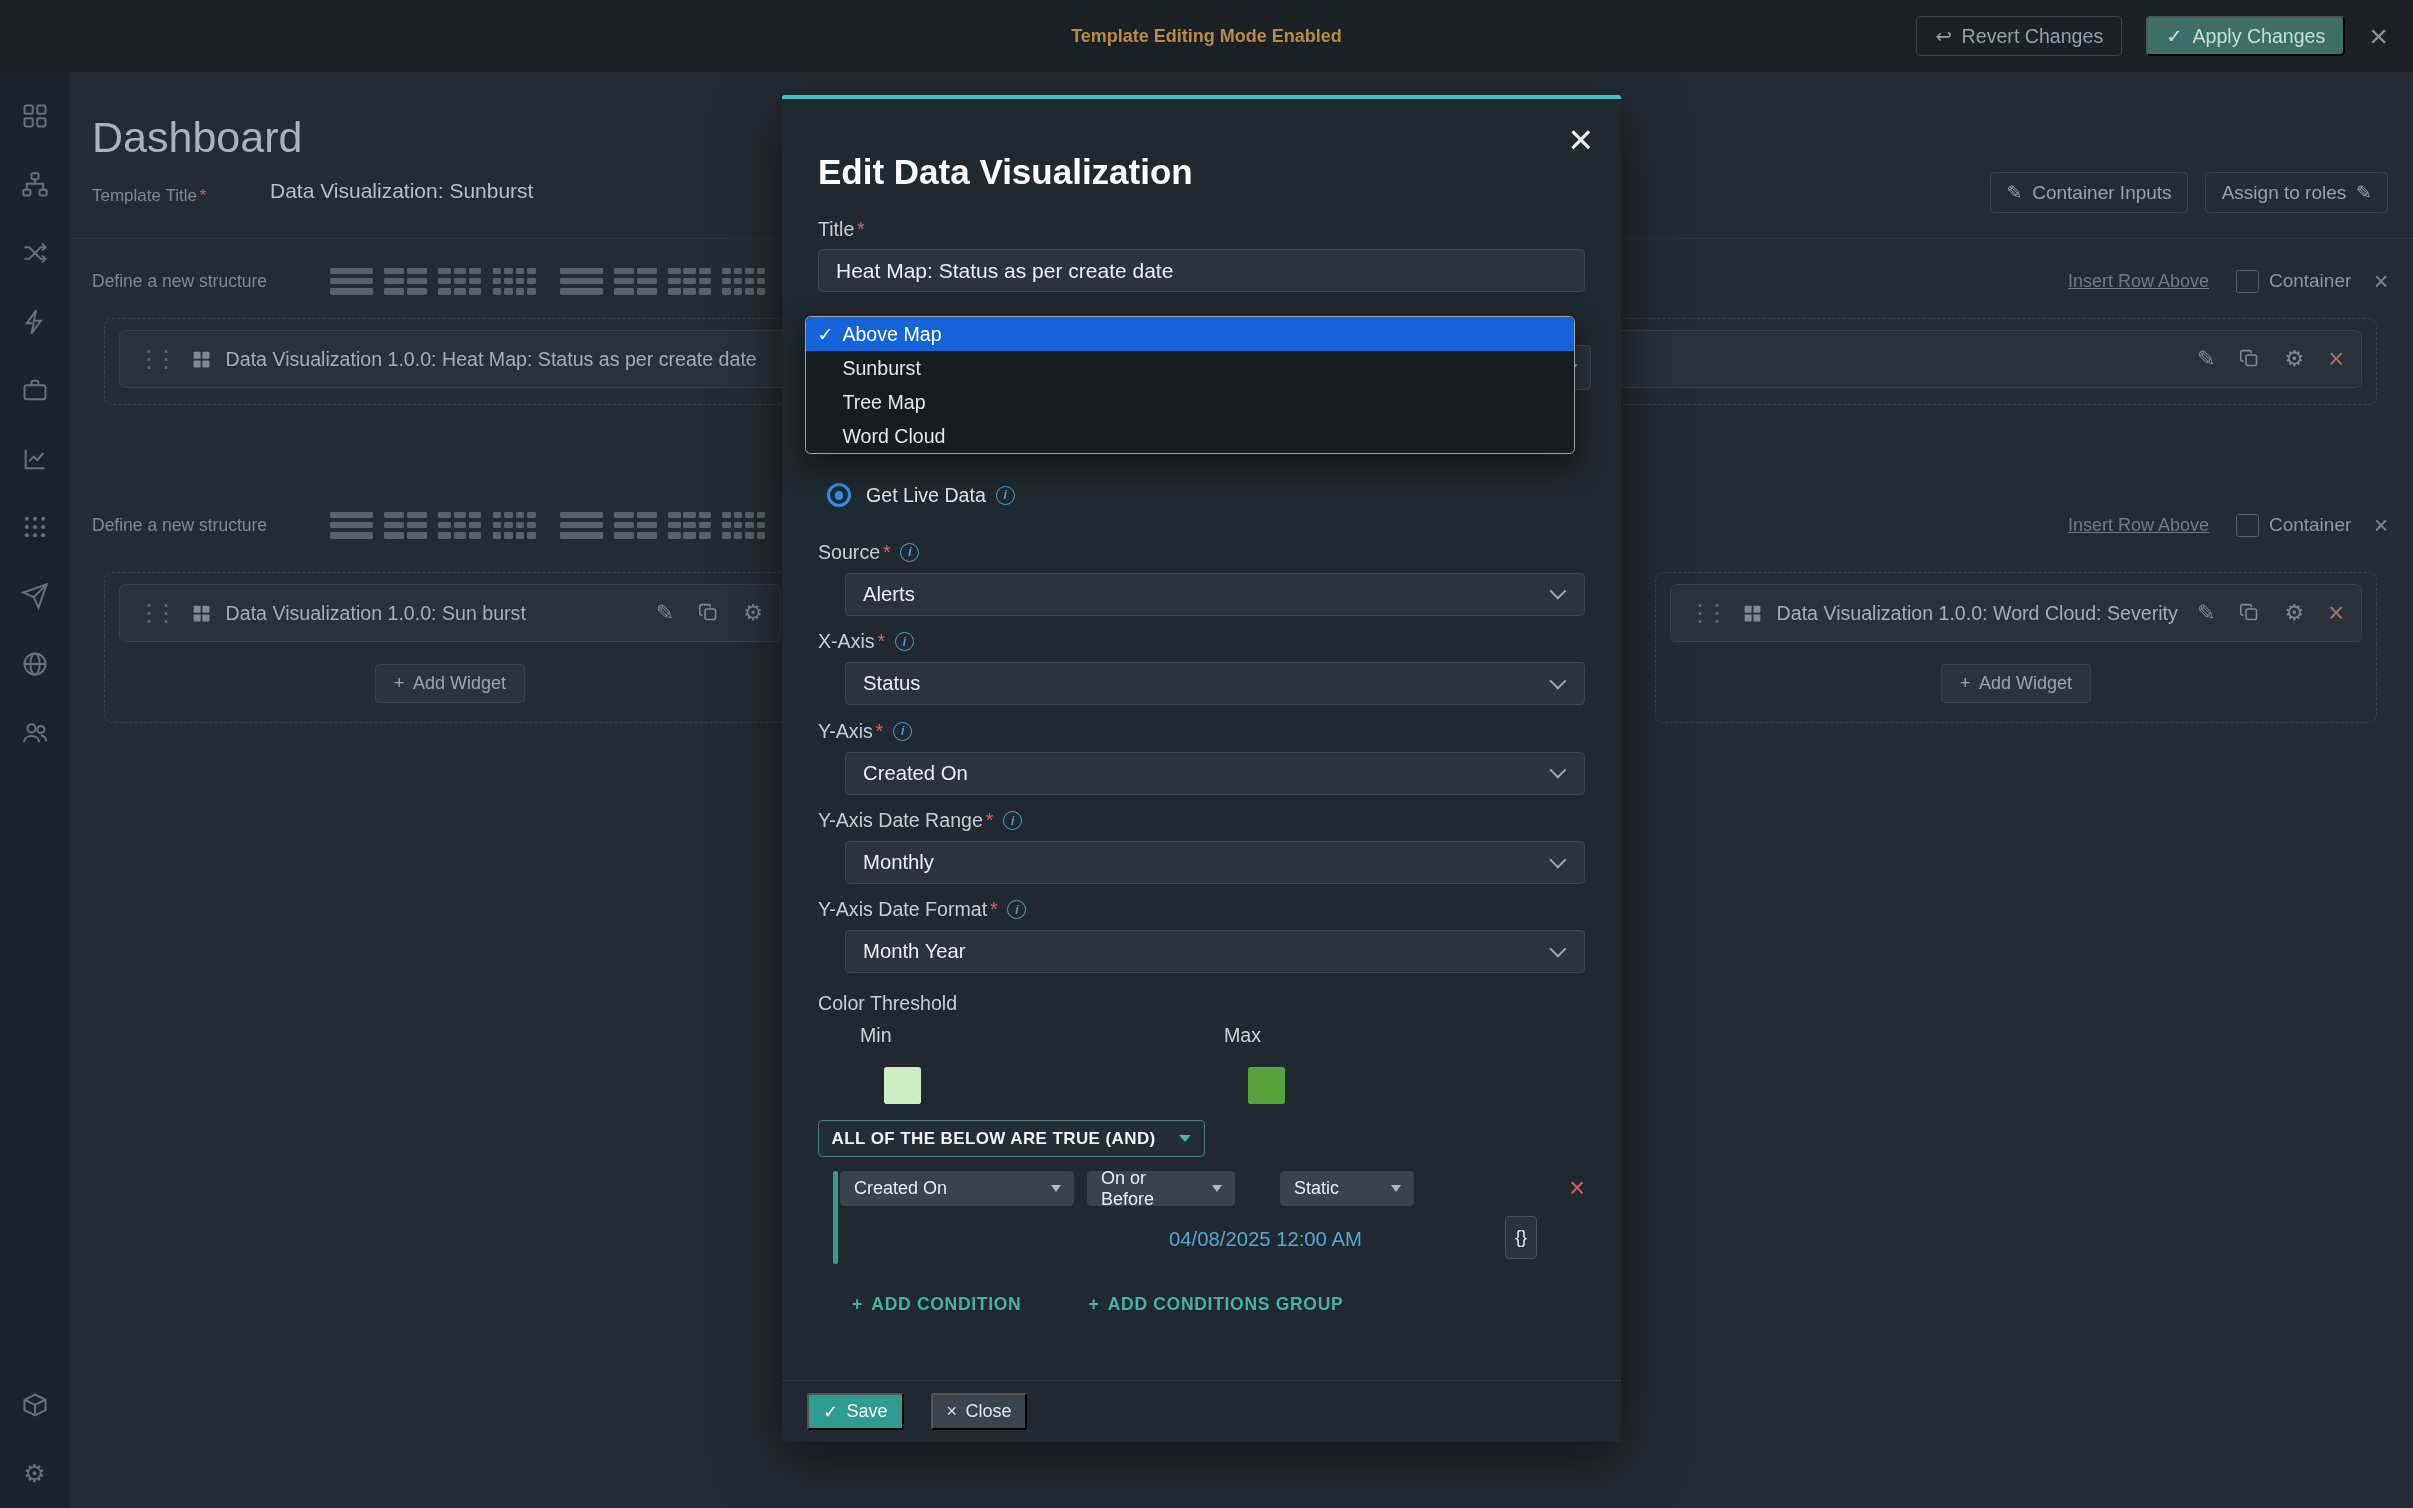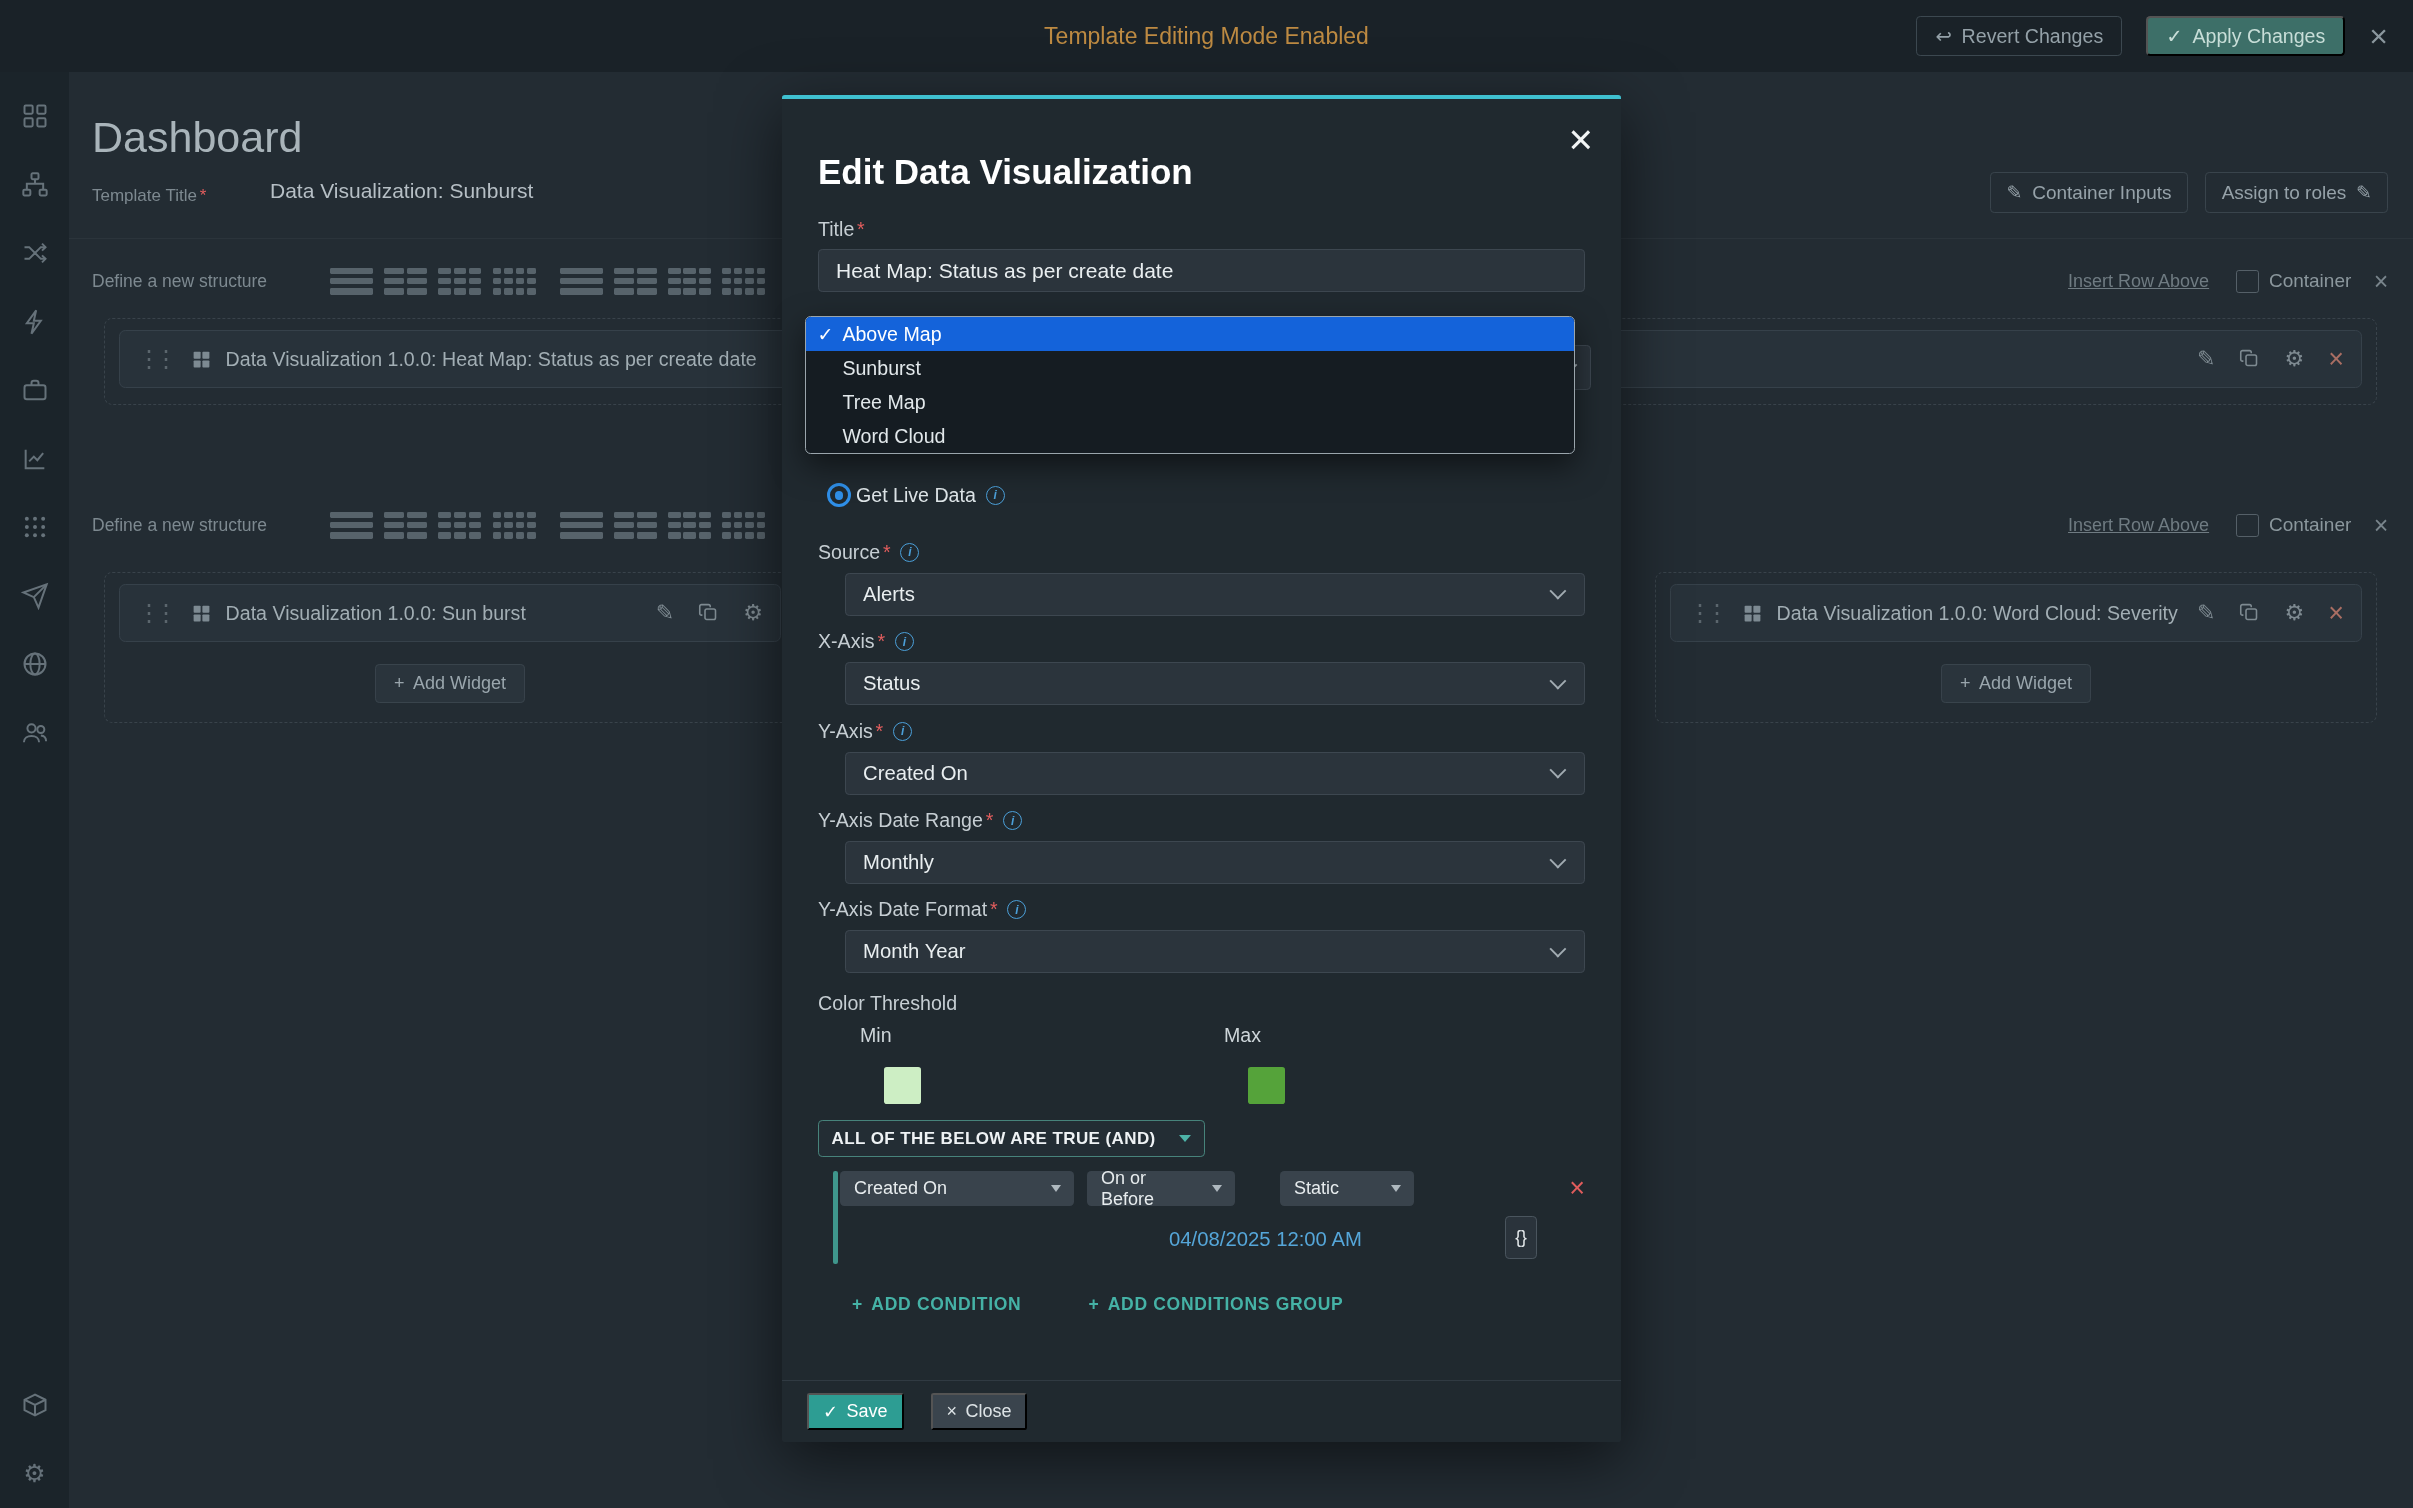--- a/index.html
+++ b/index.html
@@ -2,21 +2,21 @@
 <html style="font-size:11.2px"><head>
 <meta charset="utf-8">
 <style>
   html,body{margin:0;padding:0;background:#1a2228;}
   .screen{position:relative;width:2413px;height:1508px;background:#232c33;overflow:hidden;
           font-family:"Liberation Sans","DejaVu Sans",sans-serif;color:#c6ced3;}
 
   
   .topbar{position:absolute;left:0;top:0;right:0;height:72px;background:#1a2228;z-index:3;}
   .banner{position:absolute;left:50%;top:50%;transform:translate(-50%,-50%);
-          color:#bd8a42;font-size:23px;font-weight:400;}
+          color:#bd8a42;font-size:18px;font-weight:700;}
   .topbar-right{position:absolute;right:25px;top:0;height:72px;display:flex;align-items:center;gap:24px;}
   .btn-revert{height:40px;padding:0 18px;border:1.4px solid #3c4850;border-radius:4.2px;background:transparent;
           color:#94a1a8;font-size:19.6px;display:flex;align-items:center;gap:9.8px;}
   .btn-apply{height:40px;padding:0 18px;border-radius:4.2px;background:#3d6f68;color:#c8ded8;
           font-size:19.6px;display:flex;align-items:center;gap:9.8px;}
   .topbar-close{color:#8b979e;font-size:32px;line-height:32px;}
 
   
   .sidebar{position:absolute;left:0;top:72px;bottom:0;width:69px;background:#1b242a;z-index:2;
           display:flex;flex-direction:column;align-items:center;padding:29.5px 0 19.6px;gap:39px;box-sizing:border-box;}
@@ -86,21 +86,21 @@
   .dropdown{position:absolute;top:24px;left:-12.6px;width:770px;z-index:6;background:#151c22;border:1.4px solid #9aa5ac;
         border-radius:5.6px;overflow:hidden;box-shadow:0 11.2px 31px rgba(0,0,0,.5);box-sizing:border-box;}
   .dd-row{height:34px;display:flex;align-items:center;padding-left:36px;font-size:19.6px;color:#e2e8eb;position:relative;}
   .dd-header{height:32px;}
   .dd-selected{background:#1463da;color:#ffffff;}
   .dd-check{position:absolute;left:11.2px;font-size:19px;color:#ffffff;}
   .radio-row{display:flex;align-items:center;padding-left:9px;height:28px;}
   .radio{width:24px;height:24px;border-radius:50%;border:3.5px solid #2f8fe8;box-sizing:border-box;
         display:flex;align-items:center;justify-content:center;}
   .radio i{width:8.4px;height:8.4px;border-radius:50%;background:#2f8fe8;display:block;}
-  .radio-label{font-size:19.6px;color:#dfe6e9;font-weight:500;margin-left:5px;}
+  .radio-label{font-size:19.6px;color:#dfe6e9;font-weight:500;margin-left:15px;}
   .field{margin-top:14px;}
   .field-first{margin-top:31px;}
   .select{margin-top:8.4px;height:43px;background:#2b343c;border:1.4px solid #3d4750;border-radius:4.2px;
         display:flex;align-items:center;padding:0 17px;box-sizing:border-box;margin-left:27px;}
   .select-value{font-size:20.3px;color:#e9eef0;font-weight:500;}
   .vchev{width:9.8px;height:9.8px;border-right:2.1px solid #a2acb2;border-bottom:2.1px solid #a2acb2;
         transform:rotate(45deg) translate(-2.1px,-2.1px);margin-left:auto;margin-right:2.8px;}
   .ct-label{margin-top:18px;}
   .minmax{display:flex;margin-top:8.4px;}
   .mm-col{width:364px;padding-left:42px;box-sizing:border-box;}

